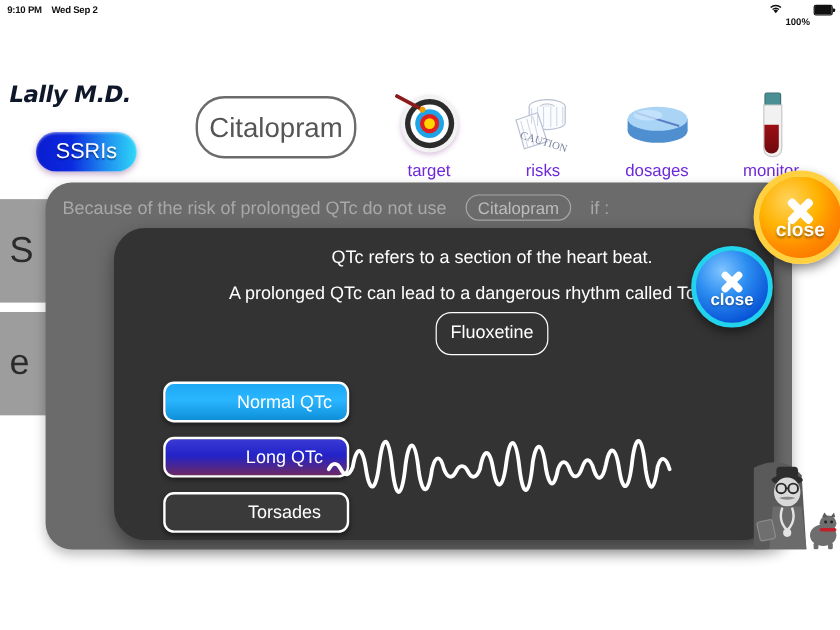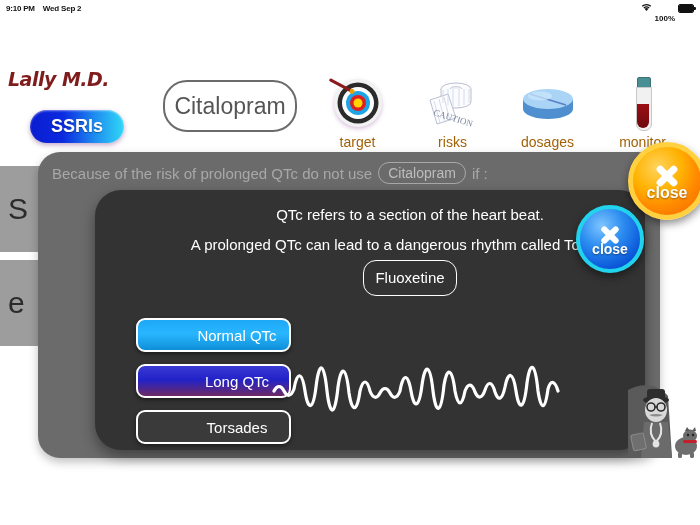--- a/index.html
+++ b/index.html
@@ -28,48 +28,48 @@
   .sb-batt:after{
     content:"";position:absolute;right:-3px;top:2px;width:2px;height:3px;
     background:#111;border-radius:0 1px 1px 0;
   }
 
   
   .logo{
     position:absolute;left:8px;top:68px;
     font-family:"DejaVu Sans", sans-serif;
     font-style:italic;font-weight:bold;font-size:19px;
-    color:#7f1d1d;letter-spacing:-0.5px;
+    color:#0f172a;letter-spacing:-0.5px;
   }
   .ssri-pill{
     position:absolute;left:30px;top:110px;
-    width:94px;height:33px;border-radius:17px;
+    width:84px;height:33px;border-radius:17px;
     background:linear-gradient(90deg,#0a1ccf 0%,#0b2ae0 35%,#1f8ff0 70%,#2fd8f7 100%);
     box-shadow:0 2px 5px rgba(120,60,130,.45), inset 0 1px 2px rgba(255,255,255,.5);
     display:flex;align-items:center;justify-content:center;
-    color:#ffffff;font-size:18px;font-weight:bold;
+    color:#ffffff;font-size:18px;font-weight:normal;
     text-shadow:0 1px 1px rgba(0,0,0,.35);
   }
   .drug-box{
     position:absolute;left:163px;top:80px;
     width:130px;height:48px;
     border:2.5px solid #6b6b6b;border-radius:24px;
     display:flex;align-items:center;justify-content:center;
     color:#555;font-size:23px;background:#fff;
   }
 
   .navicons{
     position:absolute;left:318px;top:68px;width:380px;height:82px;
     display:flex;gap:0;
   }
   .navitem{
     width:82px;display:flex;flex-direction:column;align-items:center;
     justify-content:flex-end;margin-right:16px;
   }
-  .navitem .lbl{font-size:14px;color:#a16207;margin-top:3px;}
+  .navitem .lbl{font-size:14px;color:#6d28d9;margin-top:3px;}
   .navglyph{height:56px;display:flex;align-items:center;justify-content:center;}
 
   
   .target-ico{position:relative;width:52px;height:52px;}
   .target-ico .ring{
     position:absolute;border-radius:50%;
     left:50%;top:50%;transform:translate(-50%,-50%);
   }
   .r1{width:48px;height:48px;background:#f2f2f2;box-shadow:0 2px 4px rgba(150,80,160,.35);}
   .r2{width:41px;height:41px;background:#2b2b2b;}
@@ -110,21 +110,21 @@
   .bg-gap{height:8px;background:#ffffff;}
 
   
   .panel{
     position:absolute;left:38px;top:152px;width:622px;height:306px;
     background:#6b6b6b;border-radius:22px;
     box-shadow:0 4px 10px rgba(0,0,0,.25);
   }
   .panel-text{
     position:absolute;left:52px;top:158px;width:560px;height:30px;
-    display:flex;align-items:center;gap:6px;
+    display:flex;align-items:center;gap:16px;
     color:#a8a8a8;font-size:15px;white-space:nowrap;
   }
   .panel-pill{
     border:1.5px solid #a8a8a8;border-radius:12px;padding:2px 9px;
     font-size:14px;color:#bdbdbd;
   }
 
   
   .modal{
     position:absolute;left:95px;top:190px;width:550px;height:260px;

